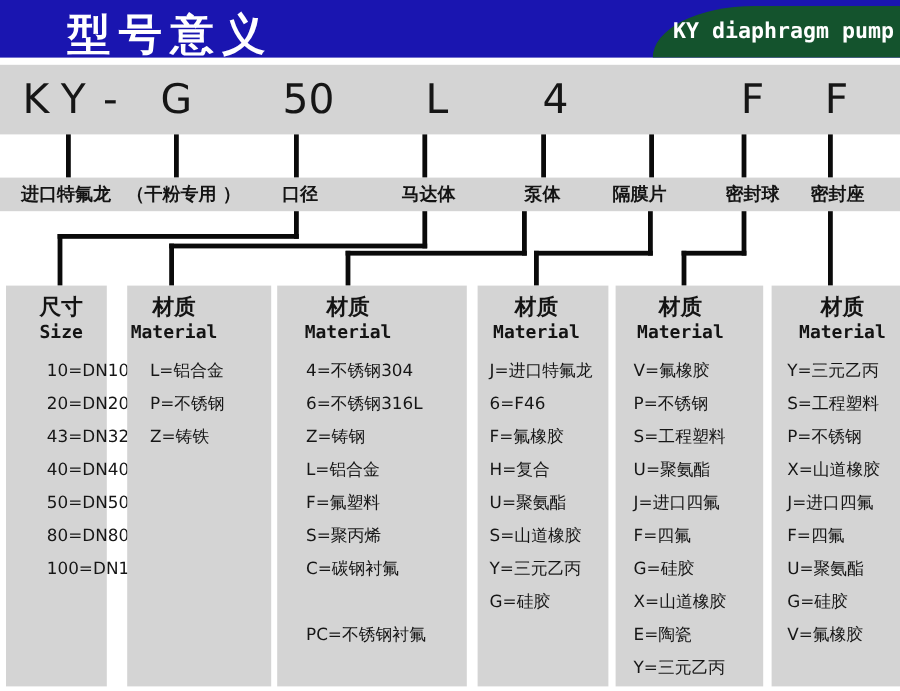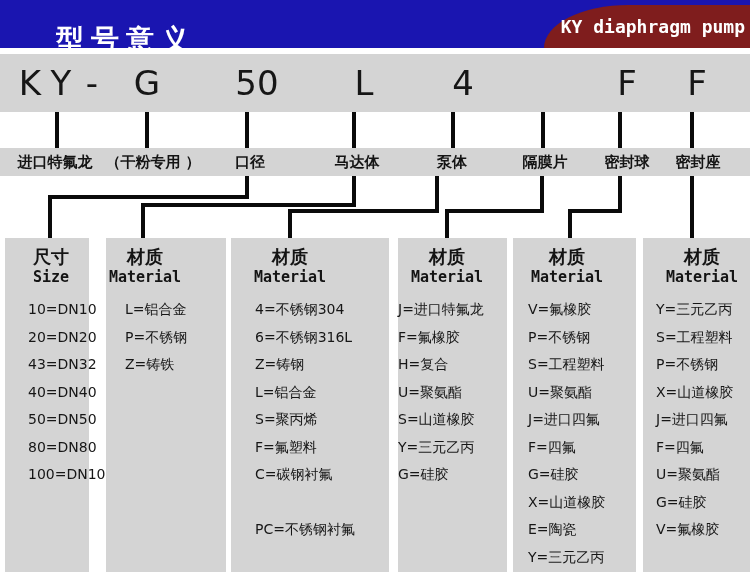--- a/index.html
+++ b/index.html
@@ -1,23 +1,23 @@
 <!DOCTYPE html>
 <html><head>
 <meta charset="utf-8">
 <style>
   html,body{margin:0;padding:0;background:#ffffff;}
   .page{position:relative;width:750px;height:576px;background:#ffffff;overflow:hidden;
         font-family:"DejaVu Sans","Liberation Sans",sans-serif;color:#141414;}
 
   
   .top-header{position:absolute;left:0;top:0;width:750px;height:48px;background:#1a15b0;}
-  .page-title{position:absolute;left:56px;top:21px;font-size:28px;font-weight:bold;color:#ffffff;
+  .page-title{position:absolute;left:56px;top:5px;font-size:36px;font-weight:bold;color:#ffffff;
               letter-spacing:7px;white-space:nowrap;}
-  .orange-badge{position:absolute;right:0;top:5px;width:206px;height:43px;background:#7f1d1d;
+  .orange-badge{position:absolute;right:0;top:5px;width:206px;height:43px;background:#14532d;
                 border-top-left-radius:90px 46px;}
   .badge-text{position:absolute;right:5px;top:11px;font-family:"DejaVu Sans Mono","Liberation Mono",monospace;
               font-size:18px;font-weight:bold;color:#ffffff;white-space:nowrap;}
 
   
   .code-band{position:absolute;left:0;top:54px;width:750px;height:58px;background:#d4d4d4;}
   .tok{position:absolute;top:9px;transform:translateX(-50%);font-size:34px;font-weight:500;
        white-space:nowrap;color:#161616;}
   .t0{left:30px}.t1{left:61px}.t2{left:92px}.t3{left:147px}.t4{left:257px}
   .t5{left:364px}.t6{left:463px}.t7{left:555px}.t8{left:627px}.t9{left:697px}
@@ -25,21 +25,21 @@
   
   .tick{position:absolute;top:112px;width:4px;height:36px;background:#0a0a0a;}
   .k0{left:55px}.k1{left:145px}.k2{left:245px}.k3{left:352px}
   .k4{left:451px}.k5{left:541px}.k6{left:618px}.k7{left:690px}
 
   
   .label-band{position:absolute;left:0;top:148px;width:750px;height:28px;background:#d4d4d4;}
   .lbl{position:absolute;top:50%;transform:translate(-50%,-50%);font-size:15px;font-weight:bold;
        white-space:nowrap;color:#141414;}
   .l0{left:55px}.l1{left:153px}.l2{left:250px}.l3{left:357px}
-  .l4{left:452px}.l5{left:545px}.l6{left:627px}.l7{left:698px}
+  .l4{left:452px}.l5{left:533px}.l6{left:627px}.l7{left:698px}
 
   
   .seg{position:absolute;background:#0a0a0a;}
   .c1a{left:245px;top:176px;width:4px;height:23px}
   .c1b{left:48px;top:195px;width:201px;height:4px}
   .c1c{left:48px;top:195px;width:4px;height:43px}
   .c2a{left:352px;top:176px;width:4px;height:31px}
   .c2b{left:141px;top:203px;width:215px;height:4px}
   .c2c{left:141px;top:203px;width:4px;height:35px}
   .c3a{left:435px;top:176px;width:4px;height:37px}
@@ -62,22 +62,22 @@
   .col4{left:513px;width:123px}
   .col5{left:643px;width:107px}
   .head{position:relative;width:max-content;transform:translateX(-50%);text-align:center;}
   .col0 .head{left:46px}.col1 .head{left:39px}.col2 .head{left:59px}
   .col3 .head{left:49px}.col4 .head{left:54px}.col5 .head{left:59px}
   .cn{font-size:18px;font-weight:bold;line-height:22px;white-space:nowrap;}
   .en{font-size:15px;font-weight:bold;line-height:18px;white-space:nowrap;
       font-family:"DejaVu Sans Mono","Liberation Mono",monospace;text-align:right;}
   .items{margin-top:10px;}
   .item{font-size:14px;line-height:27.5px;min-height:27.5px;white-space:nowrap;color:#161616;}
-  .col0 .item{padding-left:23px}.col1 .item{padding-left:19px}.col2 .item{padding-left:24px}
-  .col3 .item{}.col4 .item{padding-left:15px}.col5 .item{padding-left:13px}
+  .col0 .item{padding-left:34px}.col1 .item{padding-left:19px}.col2 .item{padding-left:24px}
+  .col3 .item{padding-left:10px}.col4 .item{padding-left:15px}.col5 .item{padding-left:13px}
 </style>
 </head>
 <body>
 
 <div class="page">
 
   <div class="top-header">
     <div class="page-title">型号意义</div>
     <div class="orange-badge">
       <div class="badge-text">KY diaphragm pump</div>
@@ -162,34 +162,35 @@
   <div class="col col2">
     <div class="head">
         <div class="cn">材质</div>
     <div class="en">Material</div>
       </div>
     <div class="items">
         <div class="item">4=不锈钢304</div>
         <div class="item">6=不锈钢316L</div>
         <div class="item">Z=铸钢</div>
         <div class="item">L=铝合金</div>
+        <div class="item">F=氟塑料</div>
         <div class="item">S=聚丙烯</div>
-        <div class="item">F=氟塑料</div>
         <div class="item">C=碳钢衬氟</div>
         <div class="item"></div>
         <div class="item">PC=不锈钢衬氟</div>
       </div>
   </div>
   <div class="col col3">
     <div class="head">
         <div class="cn">材质</div>
     <div class="en">Material</div>
       </div>
     <div class="items">
         <div class="item">J=进口特氟龙</div>
+        <div class="item">6=F46</div>
         <div class="item">F=氟橡胶</div>
         <div class="item">H=复合</div>
         <div class="item">U=聚氨酯</div>
         <div class="item">S=山道橡胶</div>
         <div class="item">Y=三元乙丙</div>
         <div class="item">G=硅胶</div>
       </div>
   </div>
   <div class="col col4">
     <div class="head">

